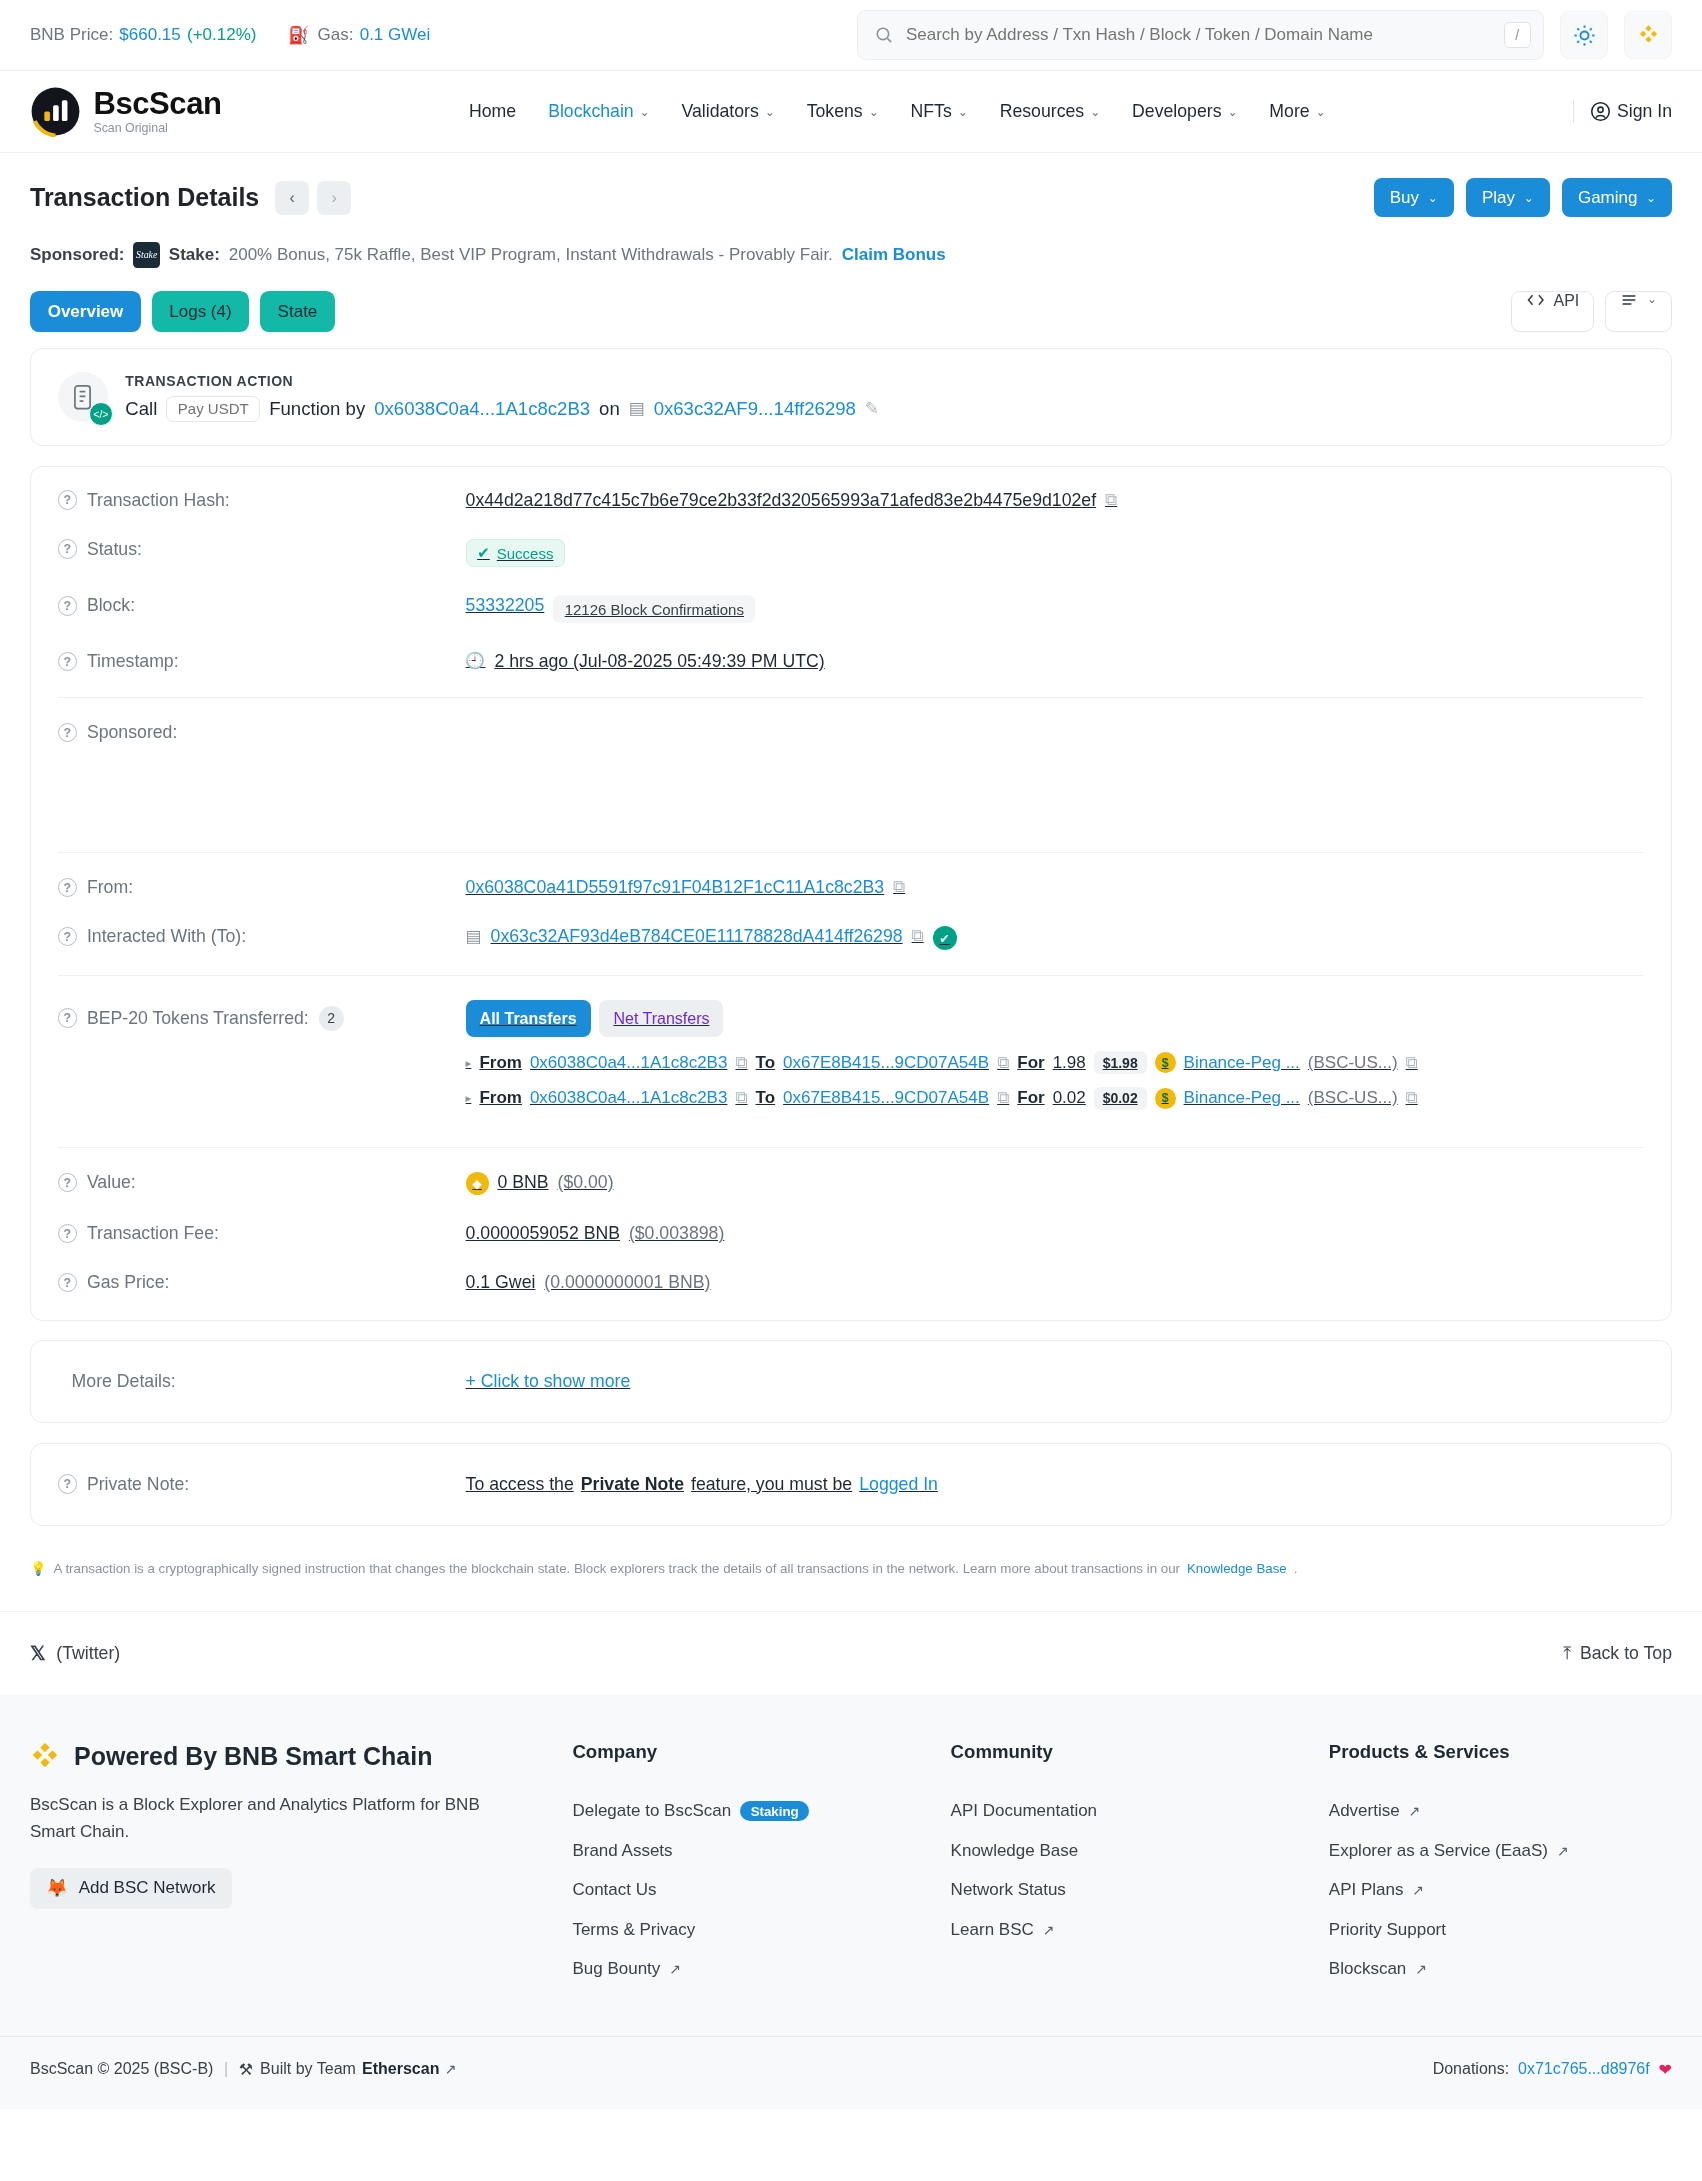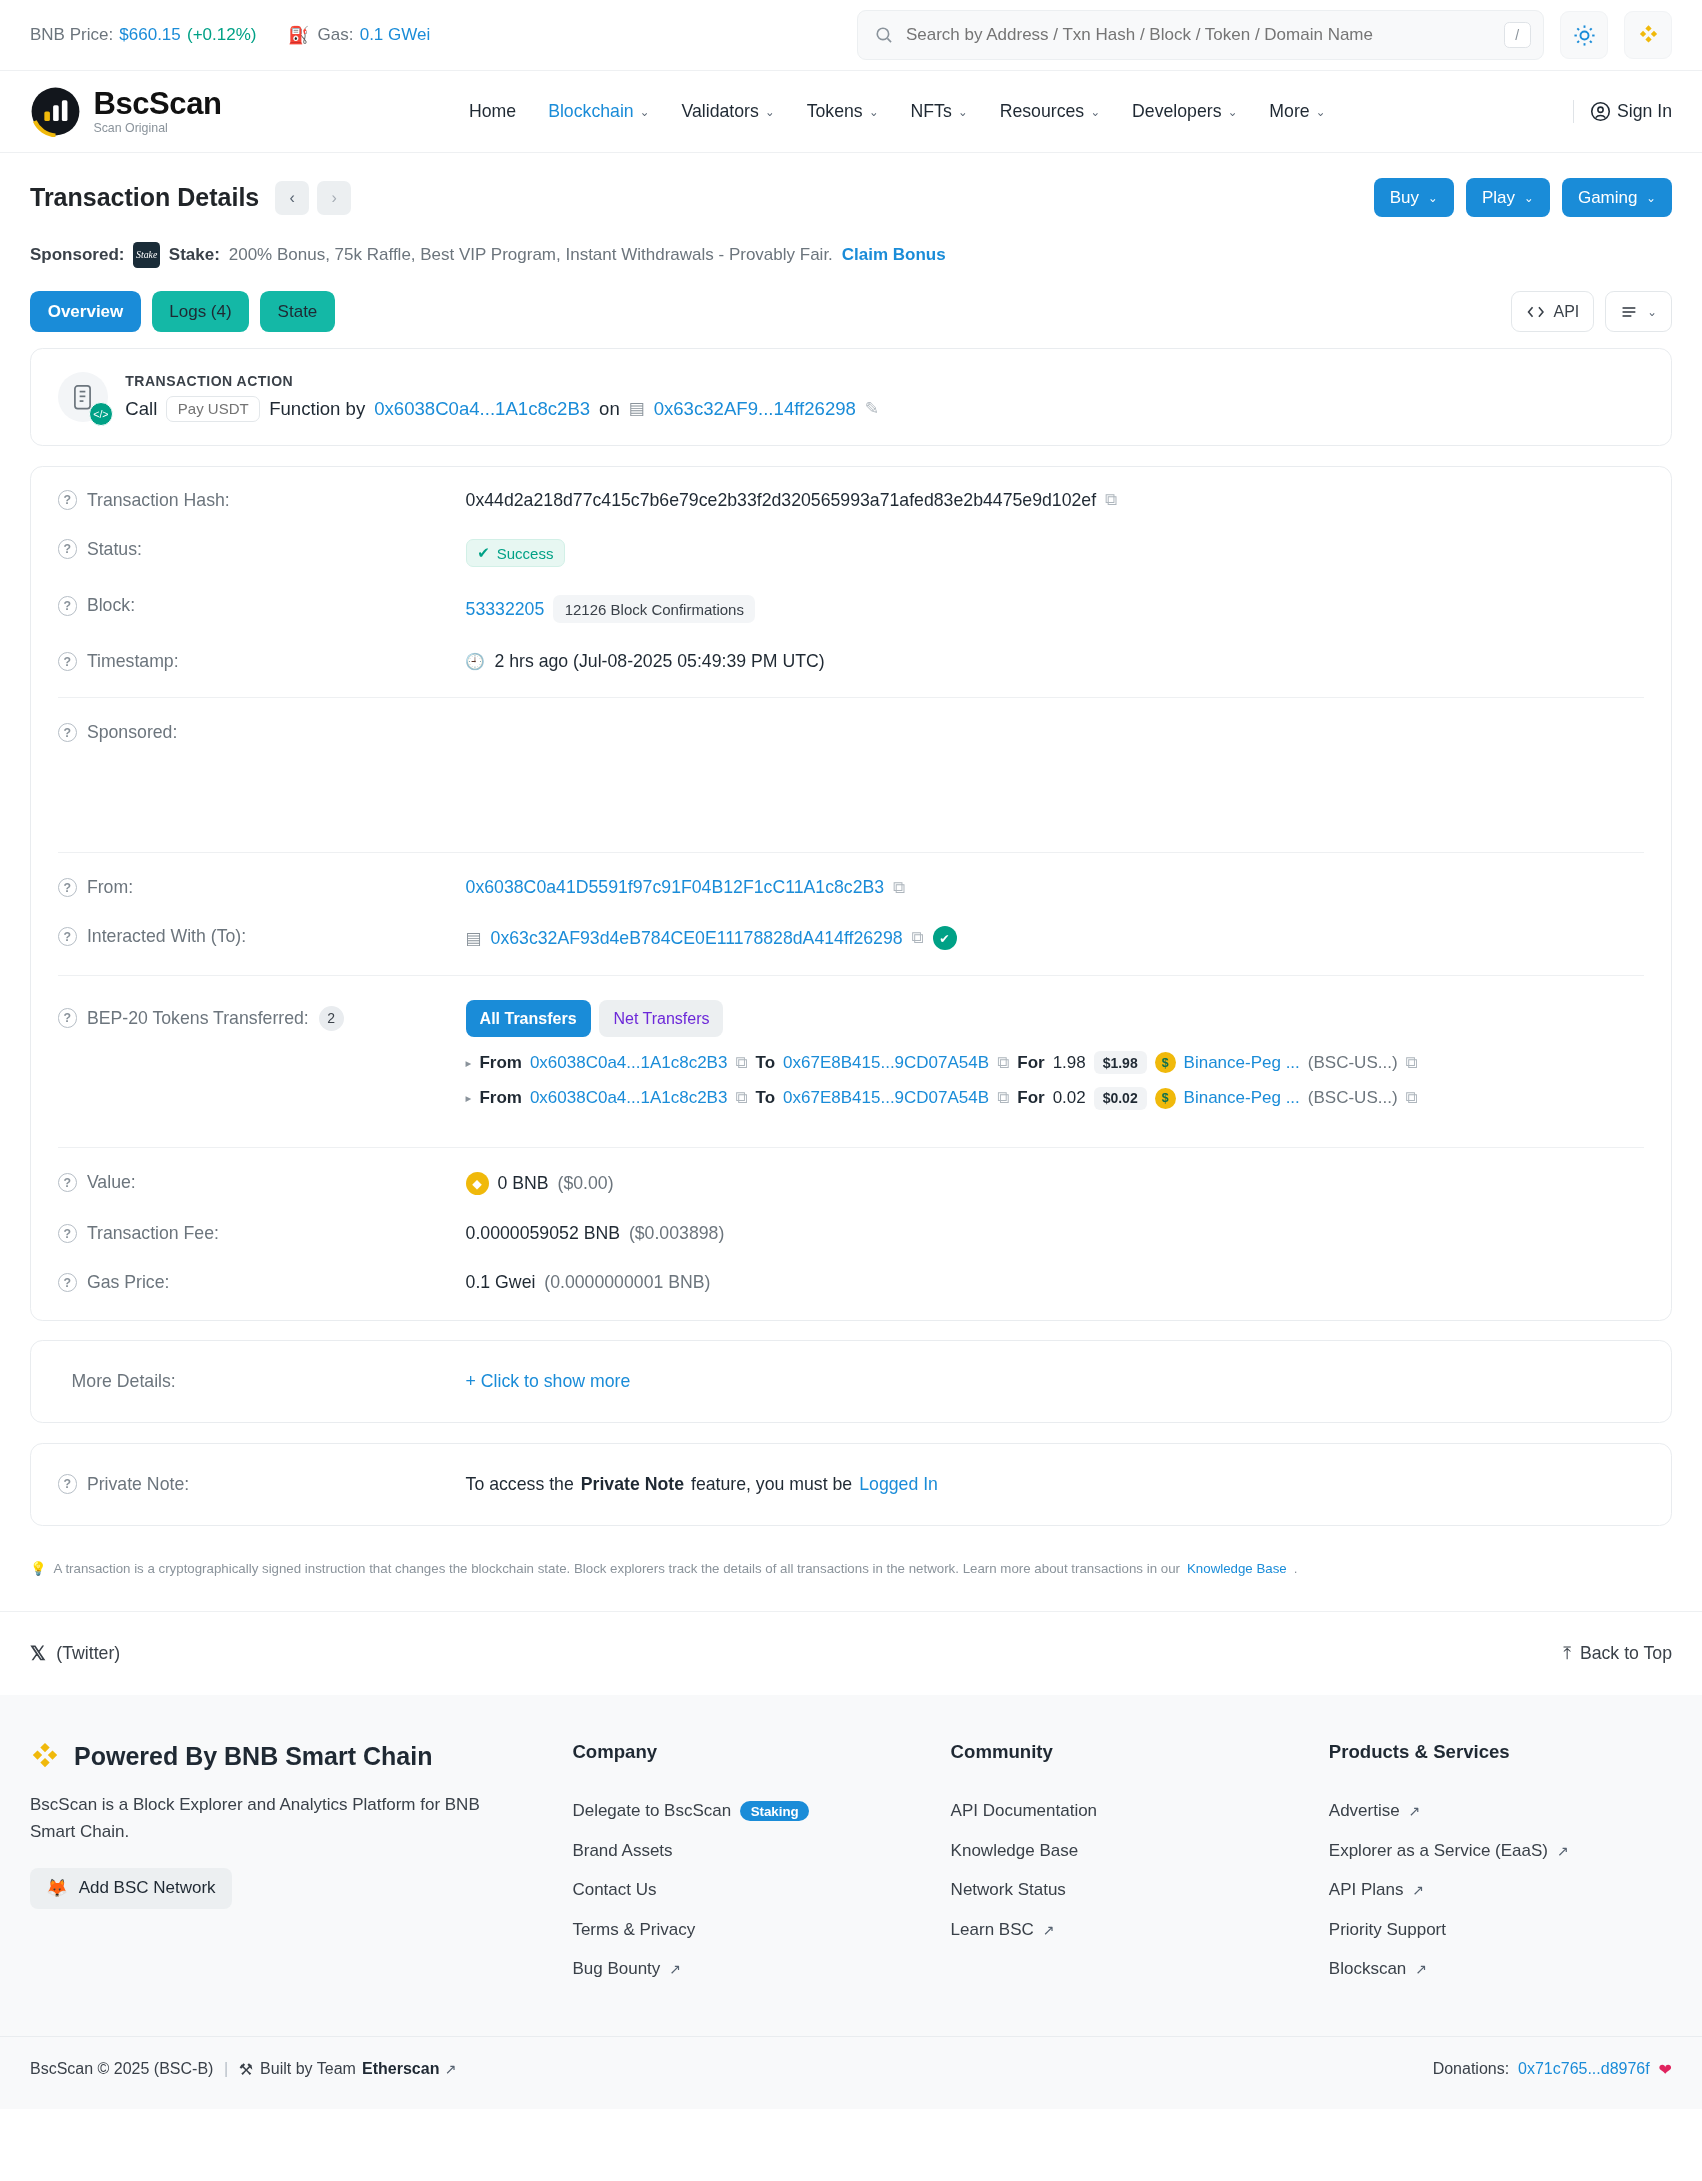--- a/index.html
+++ b/index.html
@@ -126,21 +126,21 @@
   .tab {
     height: 41px; padding: 0 17.7px; border-radius: 8.9px;
     background: #14b8a6; color: #1f2933; font-size: 17px;
     display: flex; align-items: center;
   }
   .tab.active { background: #1a8cd8; color: #fff; font-weight: bold; }
   .tabs-right { margin-left: auto; display: flex; gap: 10.6px; }
   .pill-btn {
     height: 41px; padding: 0 14px; border-radius: 8.9px;
     border: 0.9px solid #e3e7ea; background: #fff; color: #3a4149;
-    font-size: 16px; display: flex; align-items: center; gap: 8px;
+    font-size: 16px; display: flex; align-items: flex-start; gap: 8px;
   }
 
   
   .card {
     margin: 0 30px 19.5px 30px;
     background: #fff; border: 0.9px solid #e9ecef; border-radius: 12.4px;
   }
   .action-card { display: flex; align-items: center; gap: 17.7px; padding: 23px 26.6px; }
   .action-icon-wrap { position: relative; width: 50px; height: 50px; flex: none; }
   .action-icon {
@@ -166,21 +166,21 @@
   
   .detail-card { padding: 8.9px 0 12.4px 0; }
   .row {
     display: flex; align-items: flex-start;
     padding: 14px 26.6px; font-size: 17.7px;
   }
   .row .label {
     width: 408px; flex: none; color: #6c757d;
     display: flex; align-items: center; gap: 9.8px;
   }
-  .row .value { flex: 1; color: #1f2933; display: flex; align-items: center; flex-wrap: wrap; gap: 8.9px; }
+  .row .value { flex: 1; color: #1f2933; display: flex; flex-wrap: wrap; gap: 8.9px; text-decoration: underline; }
   .qmark {
     width: 19.5px; height: 19.5px; border-radius: 50%;
     border: 1.3px solid #b6bec6; color: #8a939b;
     font-size: 12.4px; display: flex; align-items: center; justify-content: center;
     flex: none; font-weight: bold;
   }
   .hr { height: 0.9px; background: #eef0f2; margin: 10.6px 26.6px; }
   .copy-ic { color: #aeb6bd; font-size: 17px; cursor: pointer; }
 
   .badge-success {

